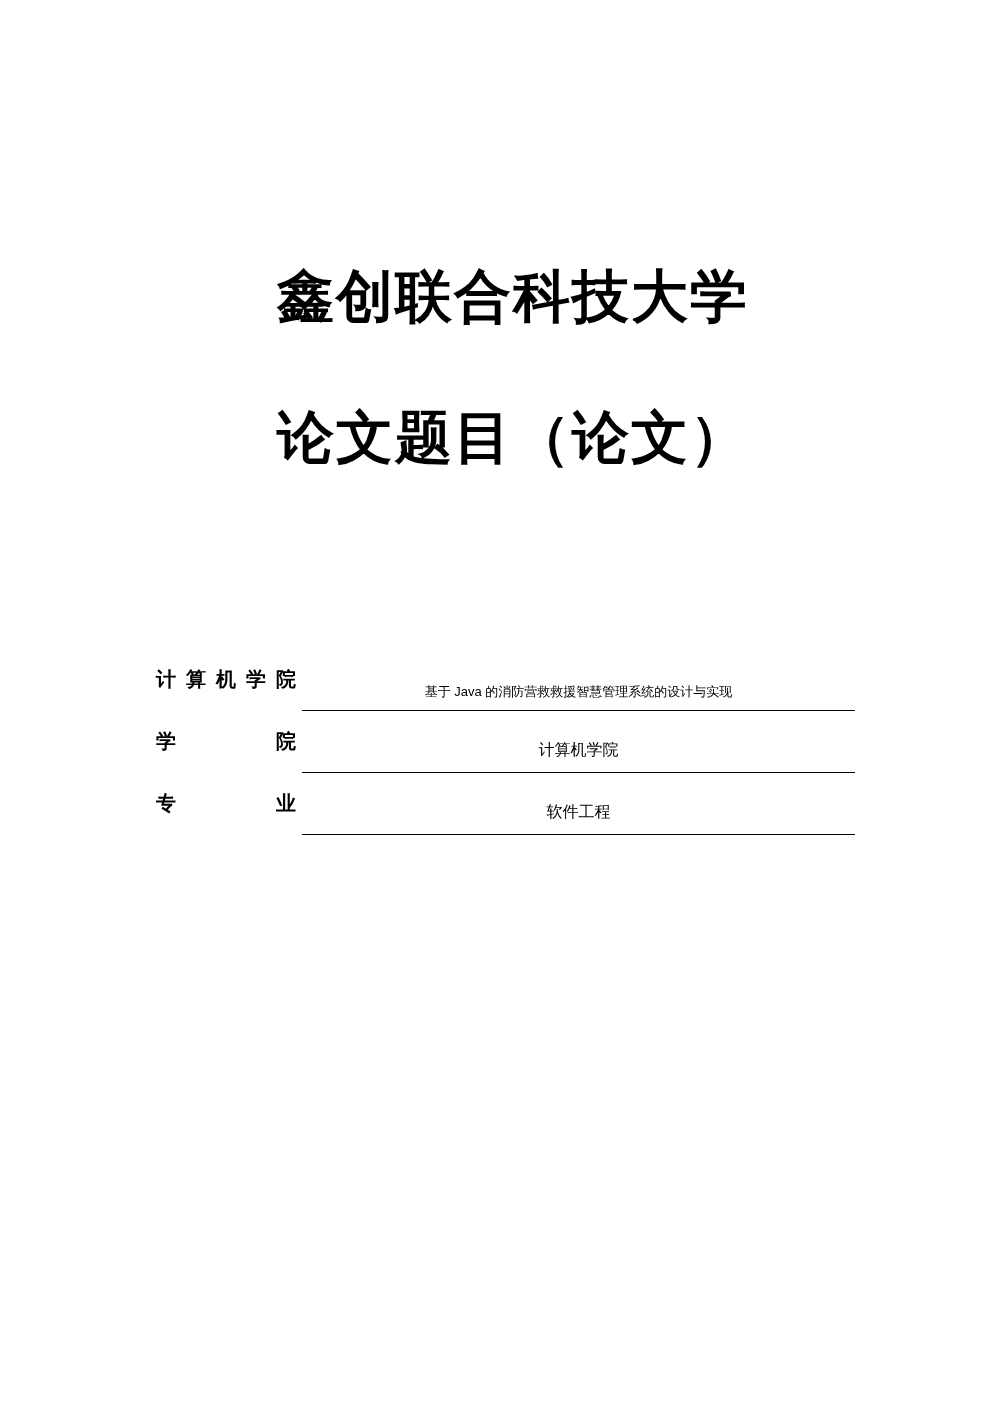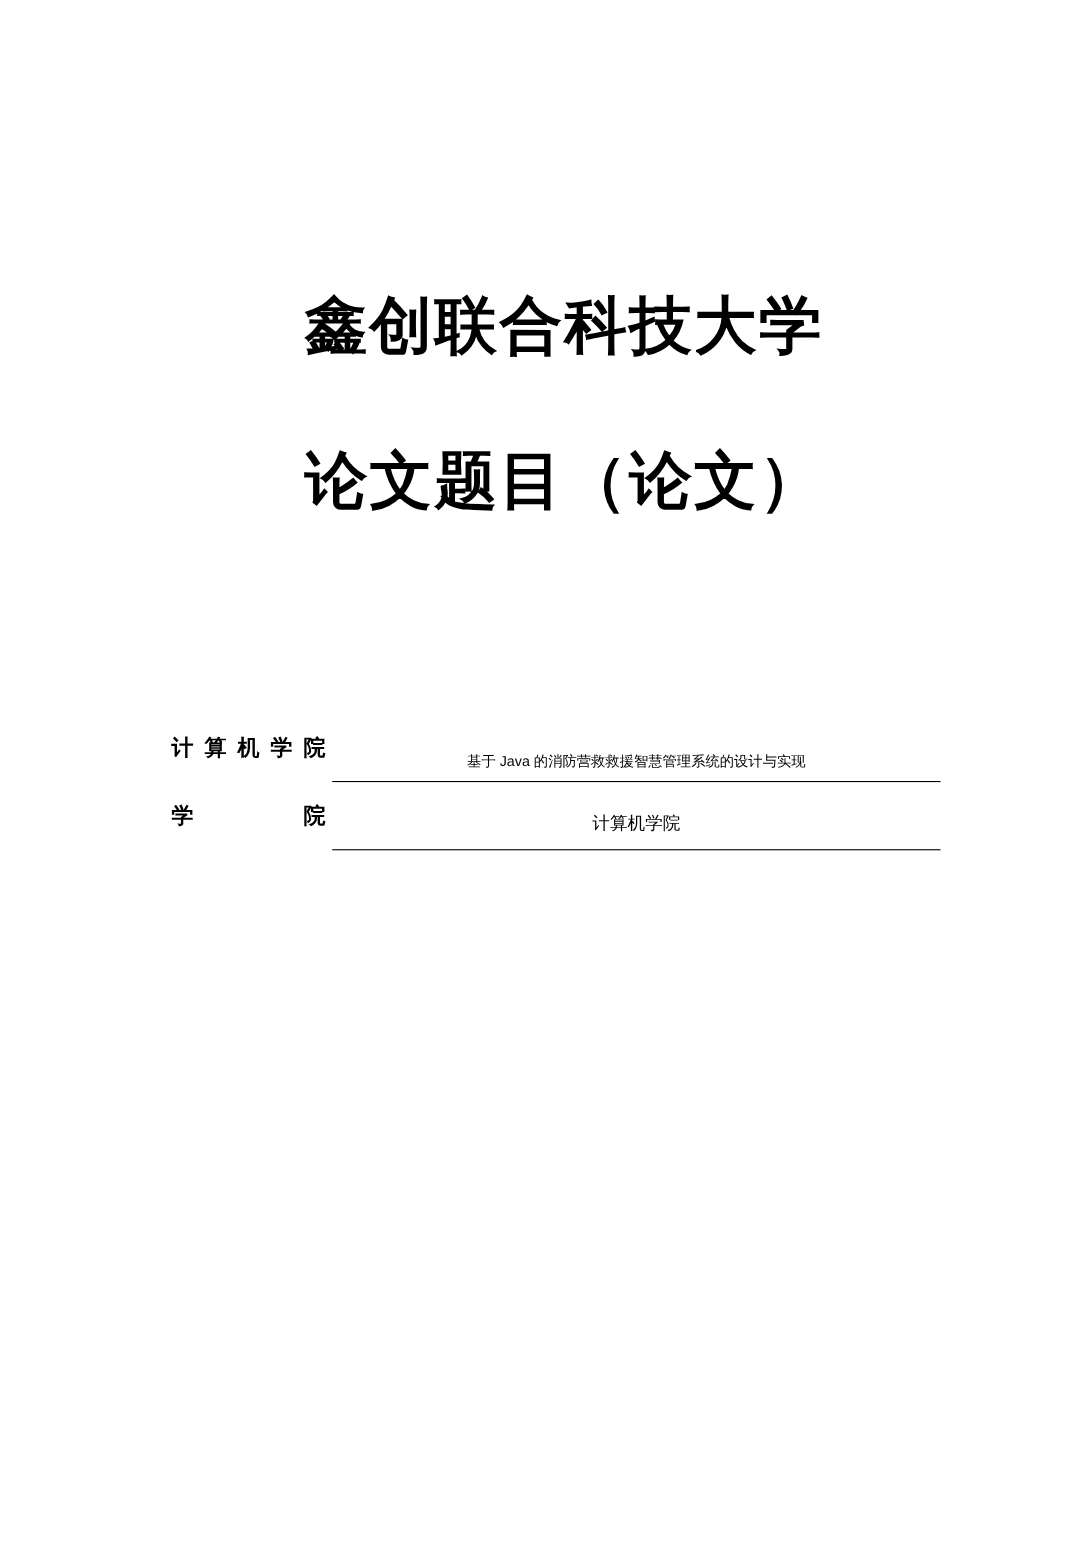--- a/index.html
+++ b/index.html
@@ -86,16 +86,20 @@
   <table class="info-table">
     <tbody>
         <tr class="row-tall">
       <td class="label-cell">计算机学院</td>
       <td class="value-cell tall">基于 Java 的消防营救救援智慧管理系统的设计与实现</td>
     </tr>
     <tr>
       <td class="label-cell">学　　院</td>
       <td class="value-cell">计算机学院</td>
     </tr>
+    <tr>
+      <td class="label-cell">专　　业</td>
+      <td class="value-cell">软件工程</td>
+    </tr>
   </tbody>
     </table>
 
 </div>
 
 </body></html>

